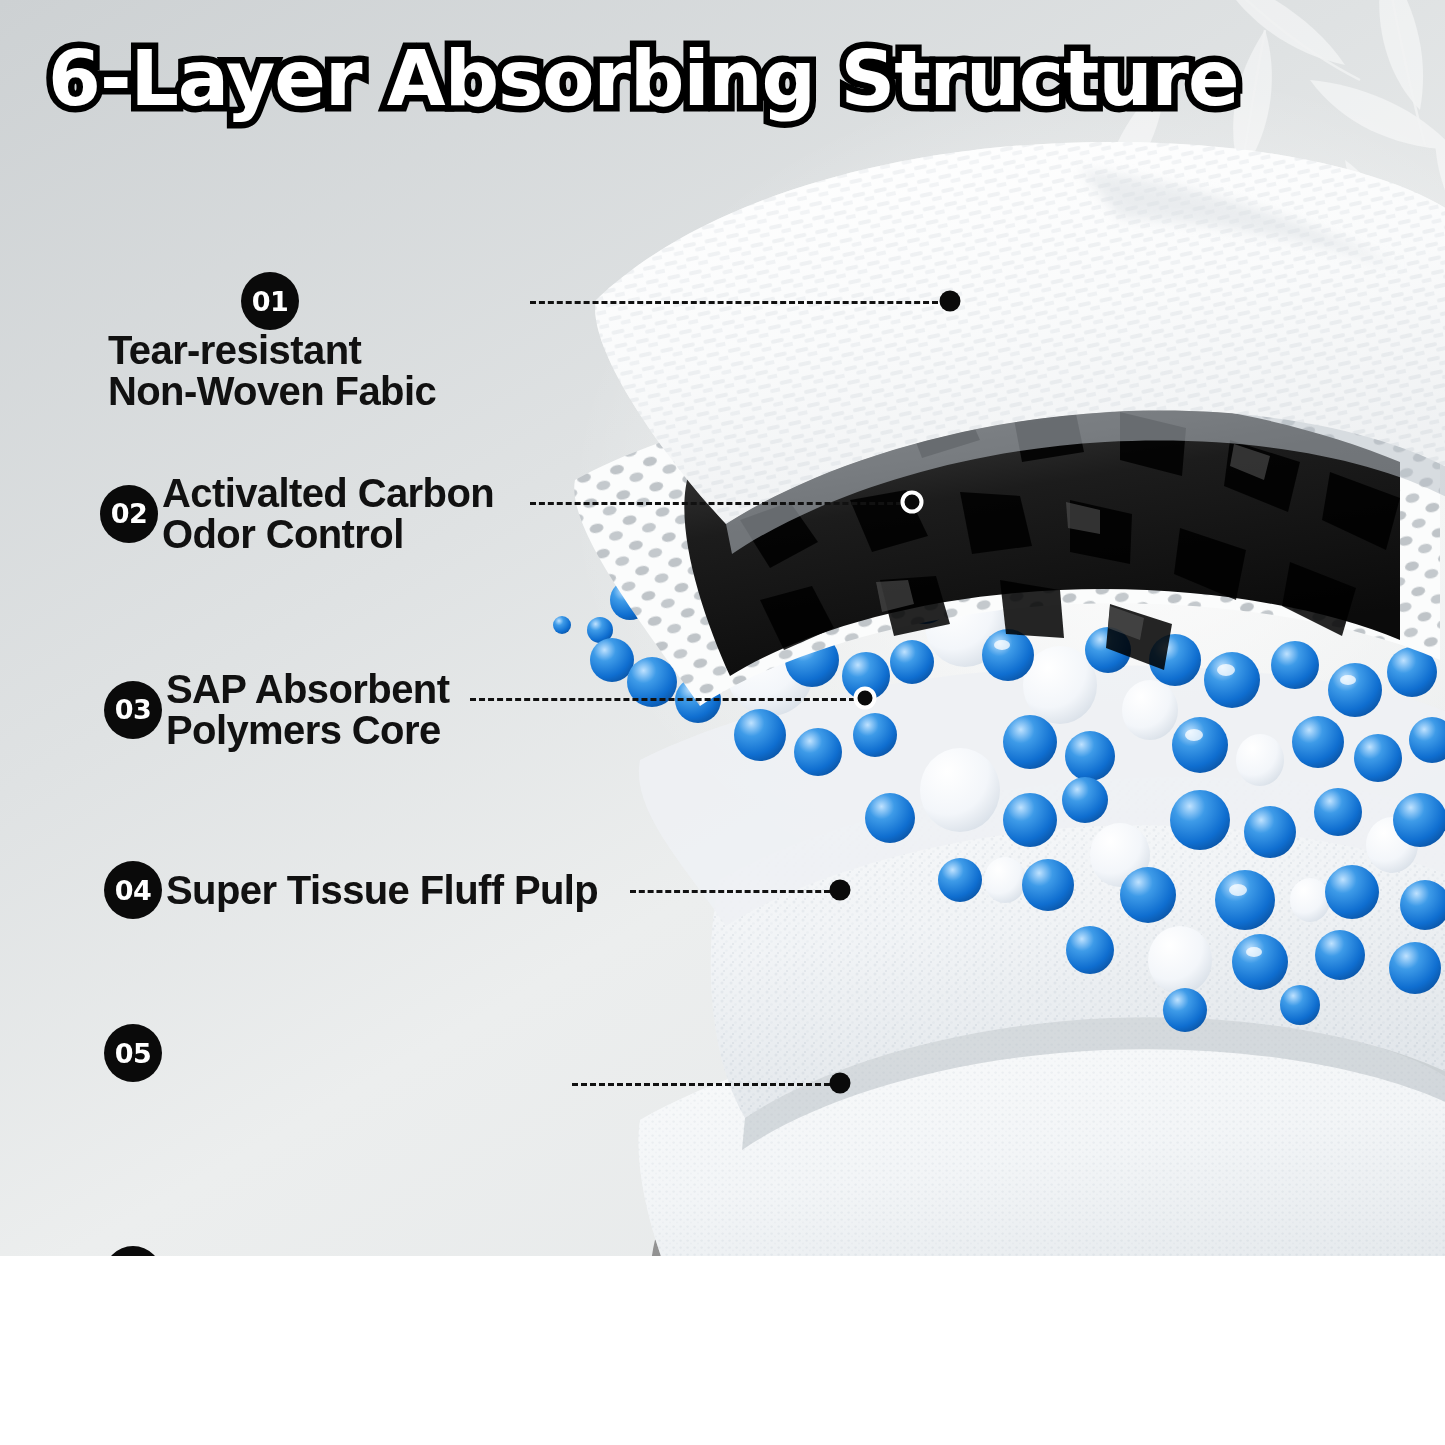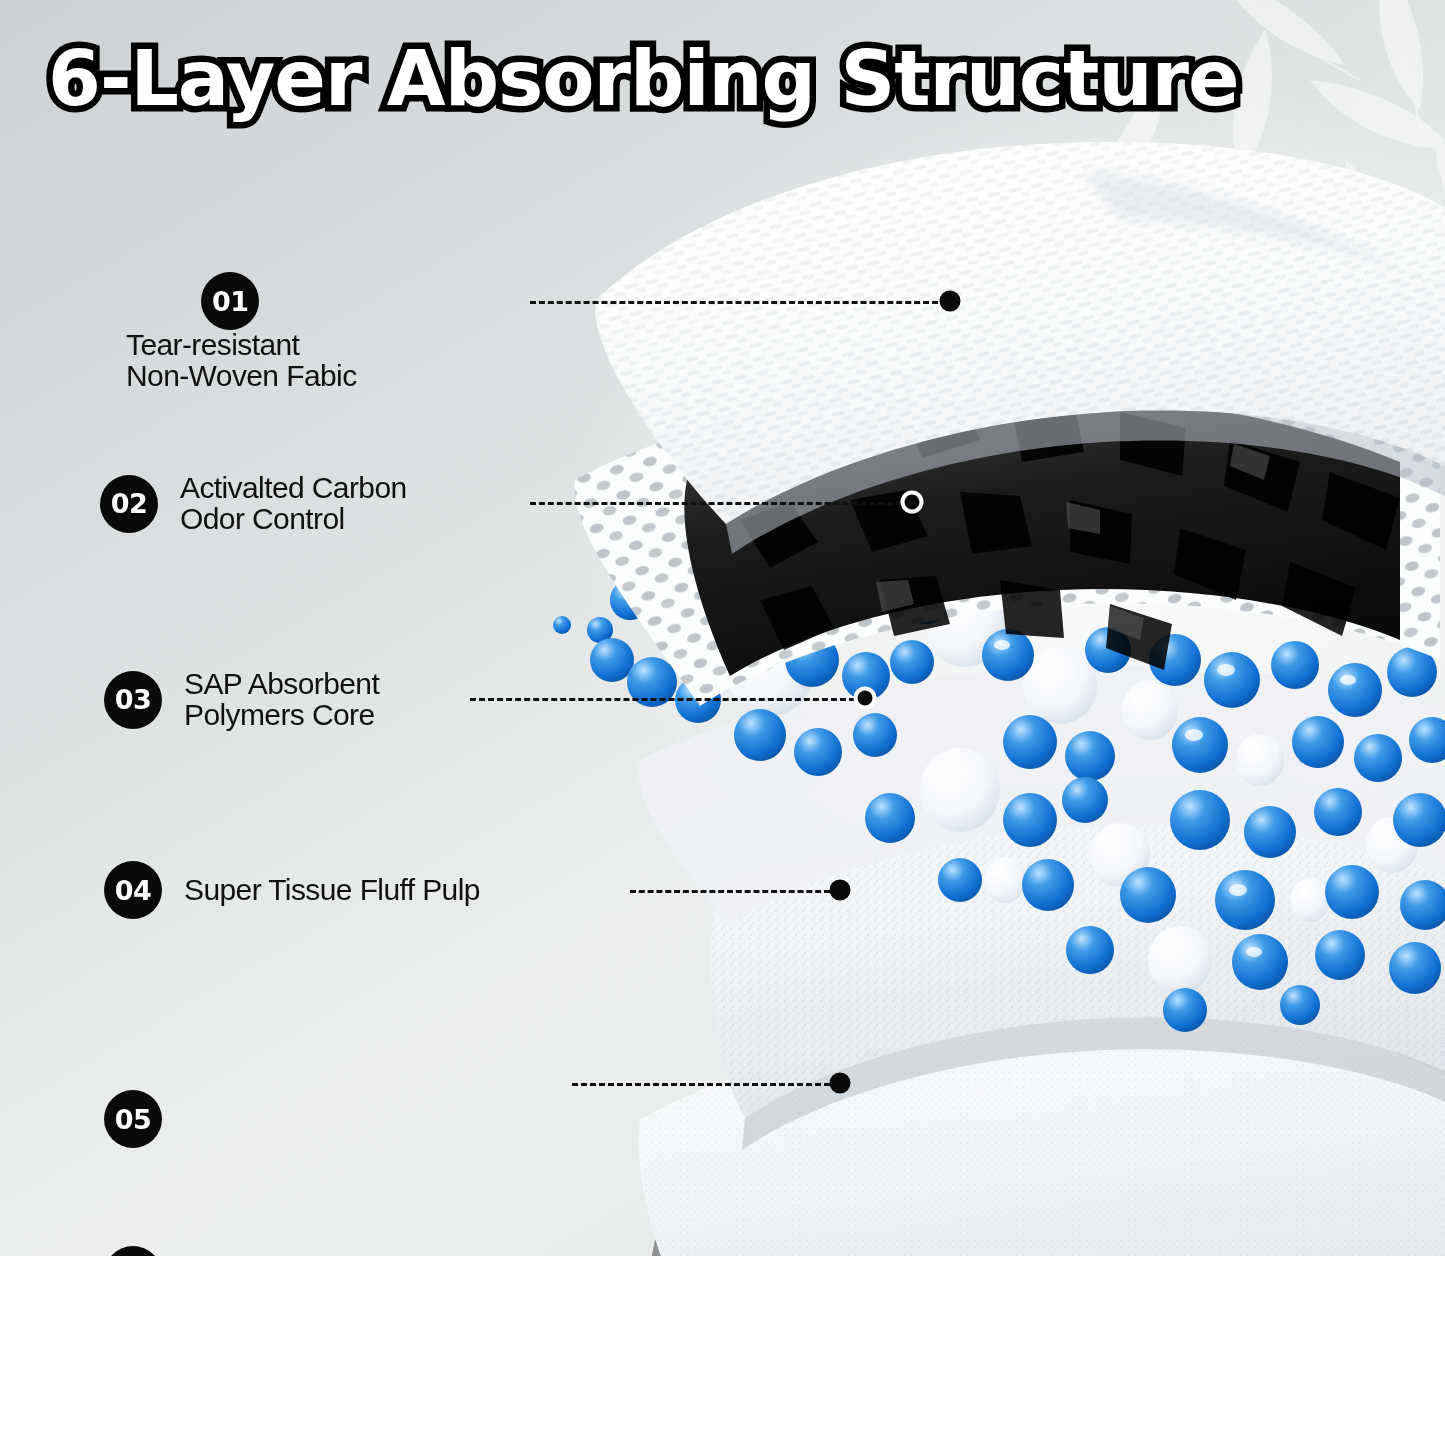--- a/index.html
+++ b/index.html
@@ -36,22 +36,22 @@
 
   
   .callout{position:absolute;display:flex;align-items:center;}
   .badge{
     width:58px;height:58px;border-radius:50%;background:#0a0a0a;
     color:#fff;display:flex;align-items:center;justify-content:center;
     font-size:27px;font-weight:bold;letter-spacing:-.5px;flex:0 0 auto;
     font-family:"DejaVu Sans","Liberation Sans",sans-serif;
   }
   .ctext{
-    margin-left:22px;color:#111;
-    font-size:30px;line-height:1.02;font-weight:400;letter-spacing:-.6px;
+    margin-left:4px;color:#111;
+    font-size:40px;line-height:1.02;font-weight:700;letter-spacing:-.6px;
     white-space:nowrap;
   }
   .ctext .l2{display:block;}
 
   
   .leader{
     position:absolute;height:0;border-top:3px dashed #111;
   }
   .dot{
     position:absolute;width:21px;height:21px;border-radius:50%;
@@ -357,21 +357,21 @@
     </div>
   </div>
 
   <div class="callout" style="left:104px;top:861px;">
     <div class="badge">04</div>
     <div class="ctext">
       <span>Super Tissue Fluff Pulp</span>
     </div>
   </div>
 
-  <div class="callout" style="left:104px;top:1090px;">
+  <div class="callout" style="left:104px;top:1024px;">
     <div class="badge">05</div>
   </div>
 
   <div class="callout" style="left:104px;top:1246px;">
     <div class="badge">06</div>
   </div>
 
 </div>
 
 </body></html>

